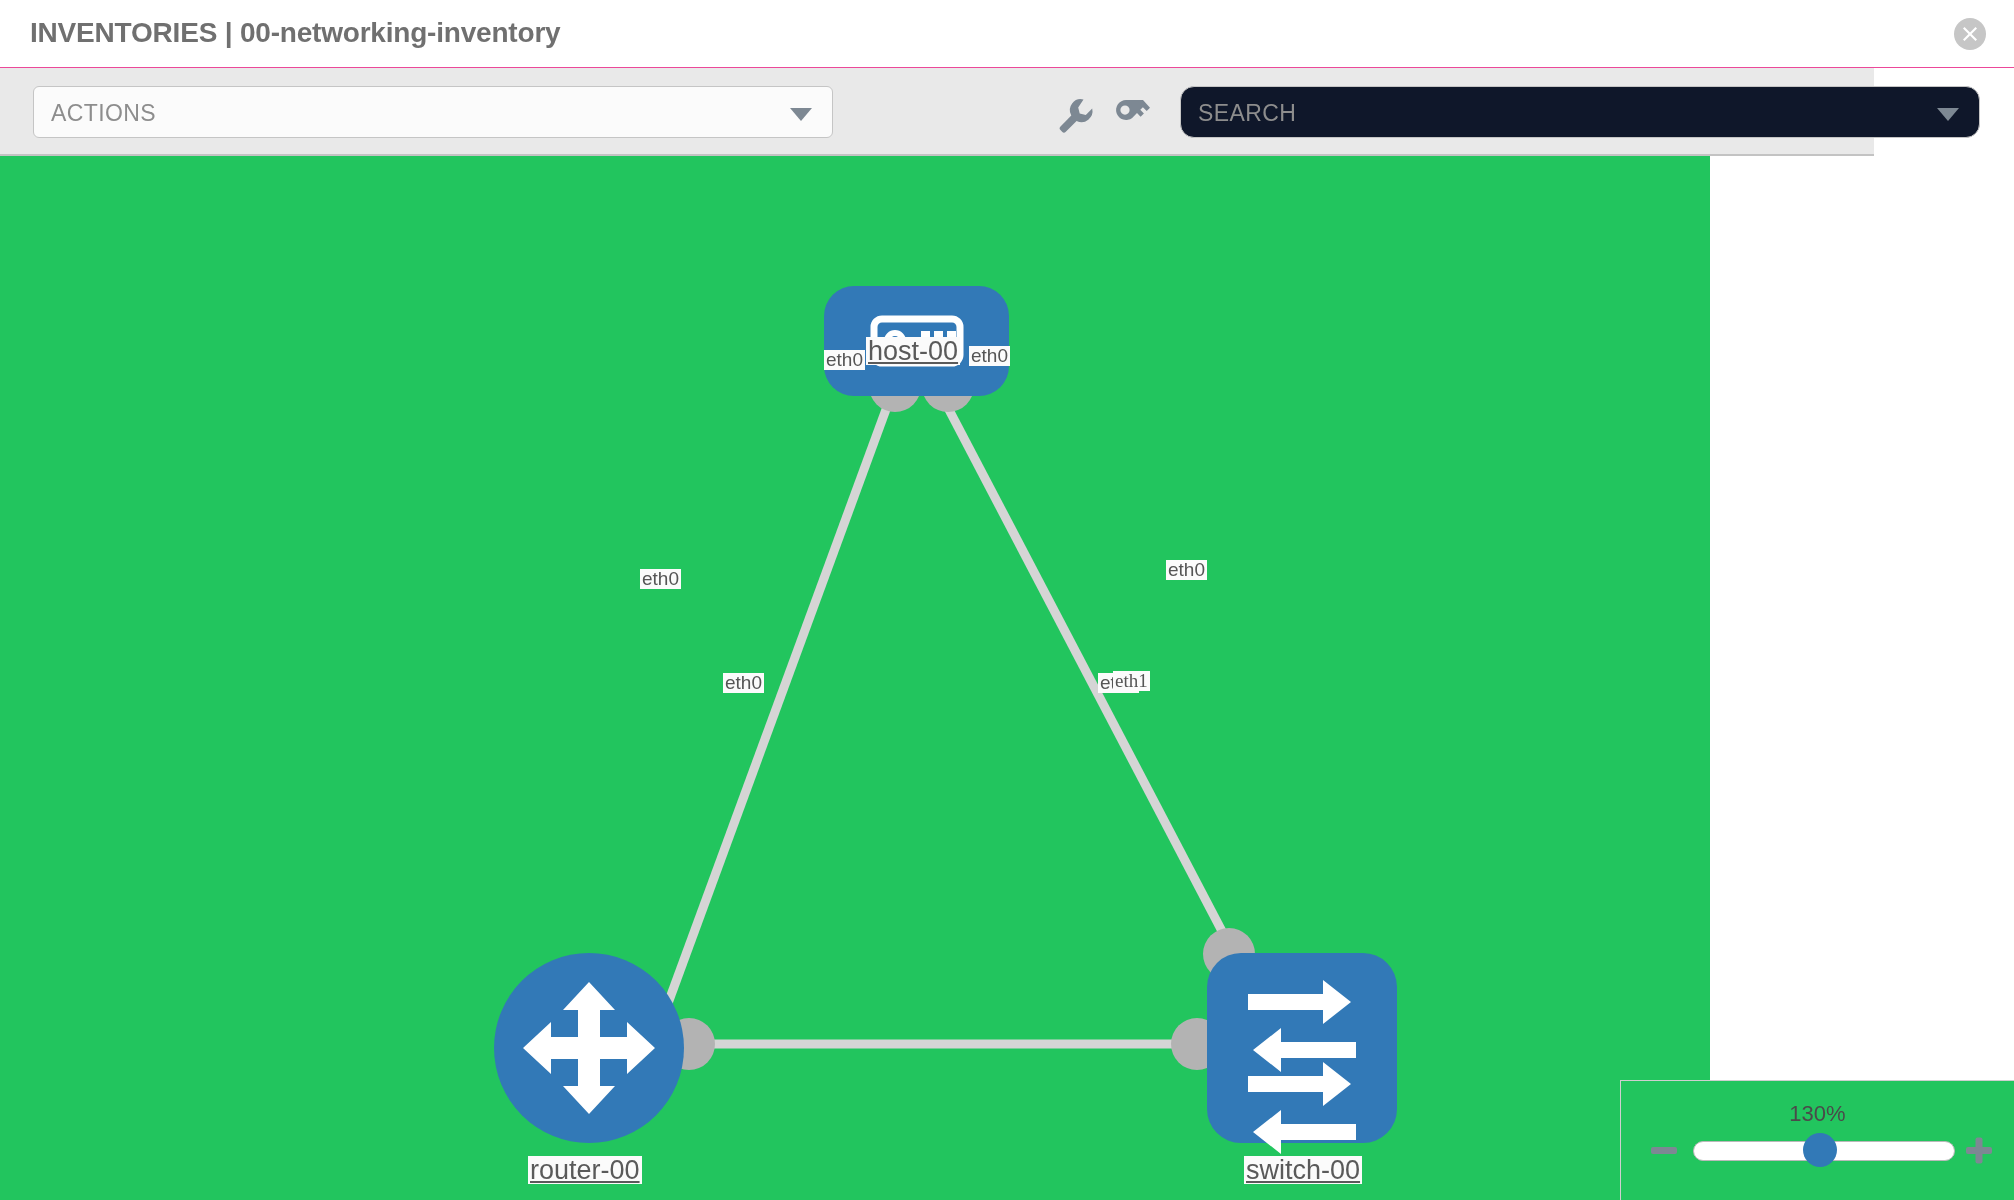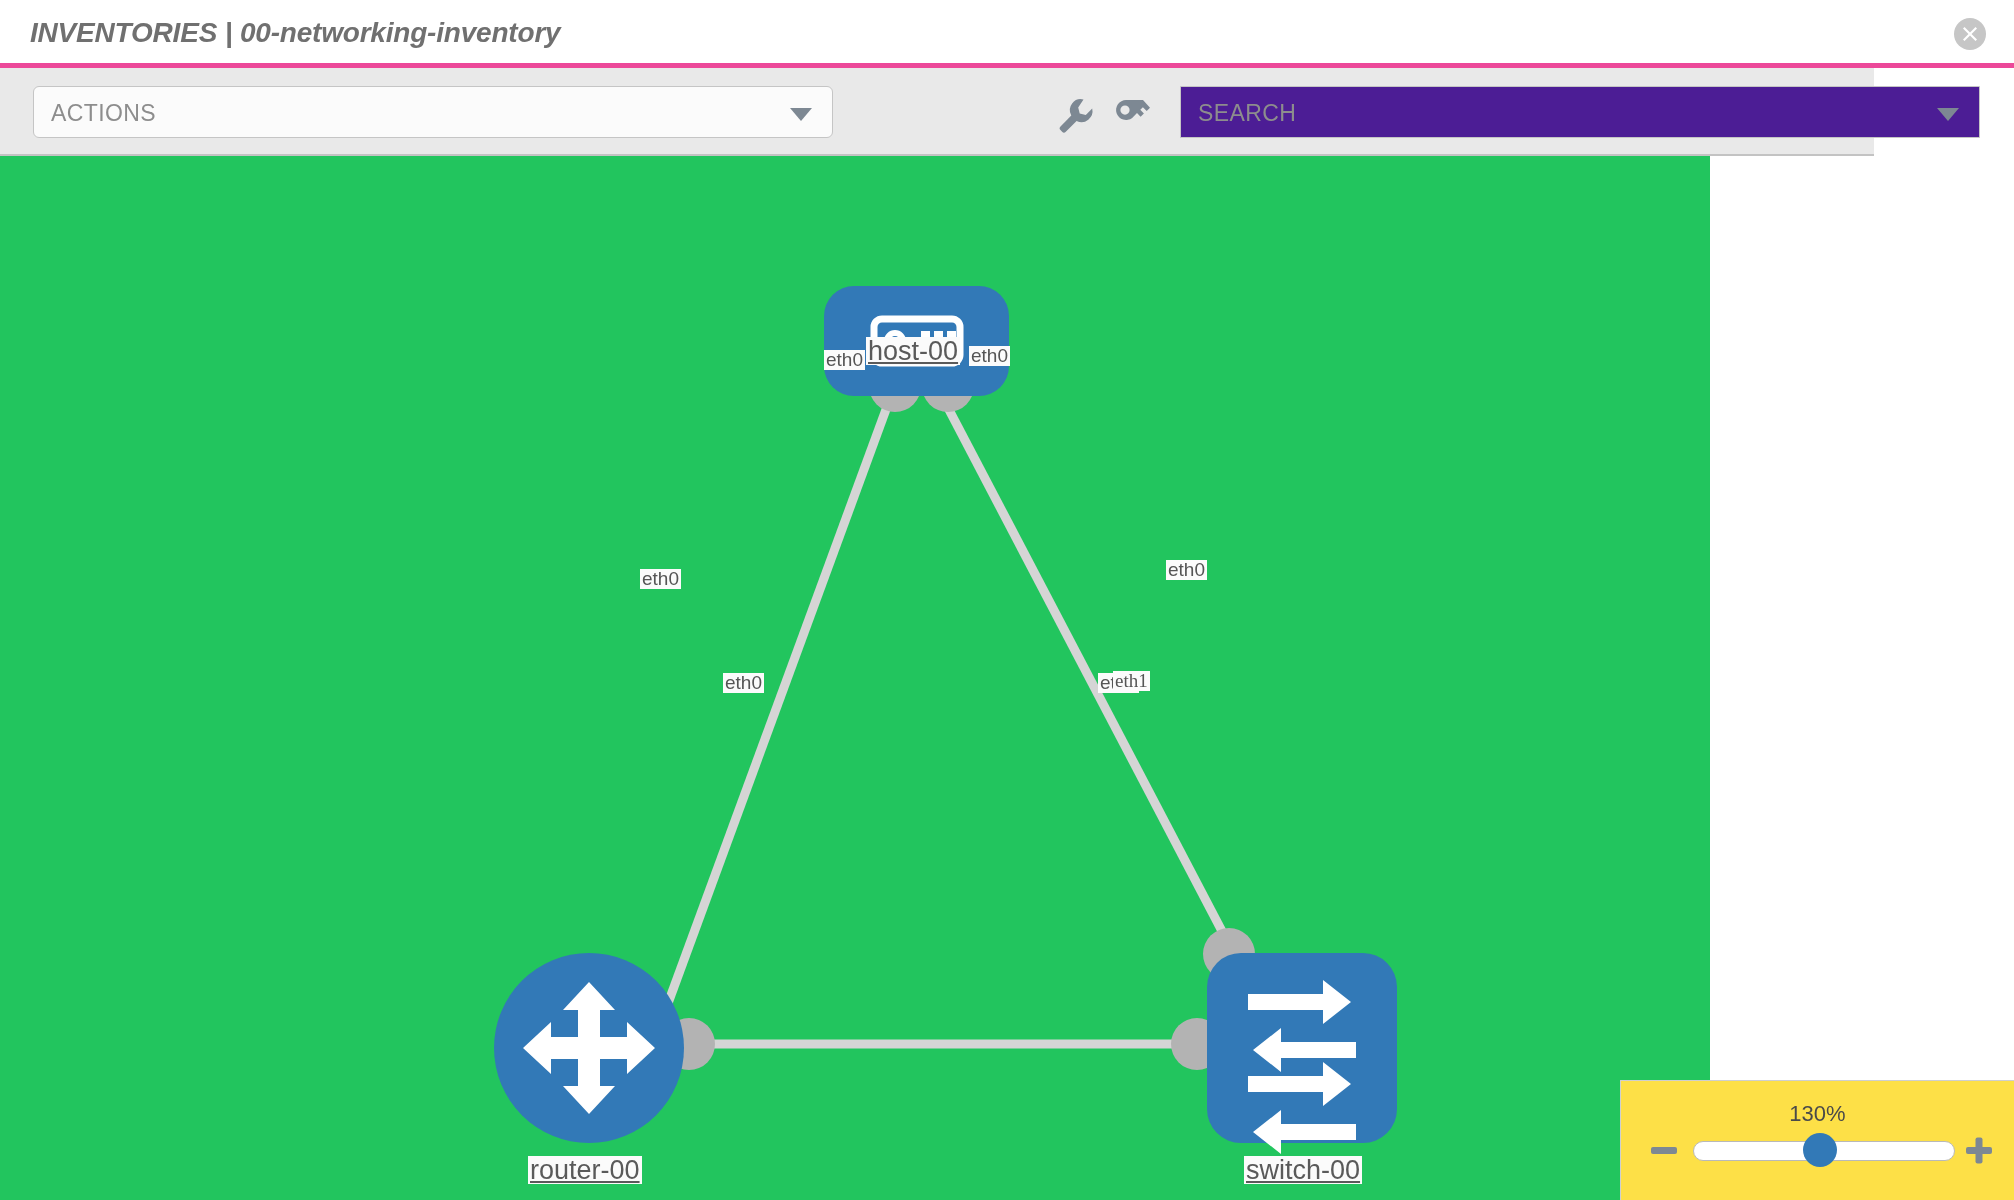--- a/index.html
+++ b/index.html
@@ -19,23 +19,22 @@
     background: #ffffff;
   }
 
   
   .header {
     position: absolute;
     left: 0; top: 0;
     width: 2014px;
     height: 68px;
     background: #ffffff;
-    border-bottom: 5px solid #ec4899;
-    box-sizing: border-box;
-    font-style: italic;
+    border-bottom: 1px solid #ec4899;
+    box-sizing: border-box;
   }
   .page-title {
     position: absolute;
     left: 30px;
     top: 17px;
     font-size: 28px;
     font-weight: bold;
     color: #707070;
     letter-spacing: -0.2px;
     white-space: nowrap;
@@ -105,23 +104,23 @@
   .tool-icon.wrench { left: 1052px; }
   .tool-icon.key    { left: 1110px; }
   .tool-icon svg { display:block; }
 
   .search-box {
     position: absolute;
     left: 1180px;
     top: 18px;
     width: 800px;
     height: 52px;
-    background: #4c1d95;
+    background: #0f172a;
     border: 1px solid #c5c5c5;
-    border-radius: 1px;
+    border-radius: 14px;
     box-sizing: border-box;
     cursor: text;
   }
   .search-box .sel-label {
     position: absolute;
     left: 17px;
     top: 13px;
     font-size: 23px;
     color: #8d8d8d;
     letter-spacing: 0.4px;
@@ -164,21 +163,21 @@
     line-height: 1.05;
   }
 
   
   .zoom-panel {
     position: absolute;
     left: 1620px;
     top: 1080px;
     width: 394px;
     height: 120px;
-    background: #fde047;
+    background: #22c55e;
     border: 1px solid #cfcfcf;
     border-right: none;
     border-bottom: none;
     box-sizing: border-box;
   }
   .zoom-pct {
     position: absolute;
     left: 0; right: 0;
     top: 20px;
     text-align: center;

